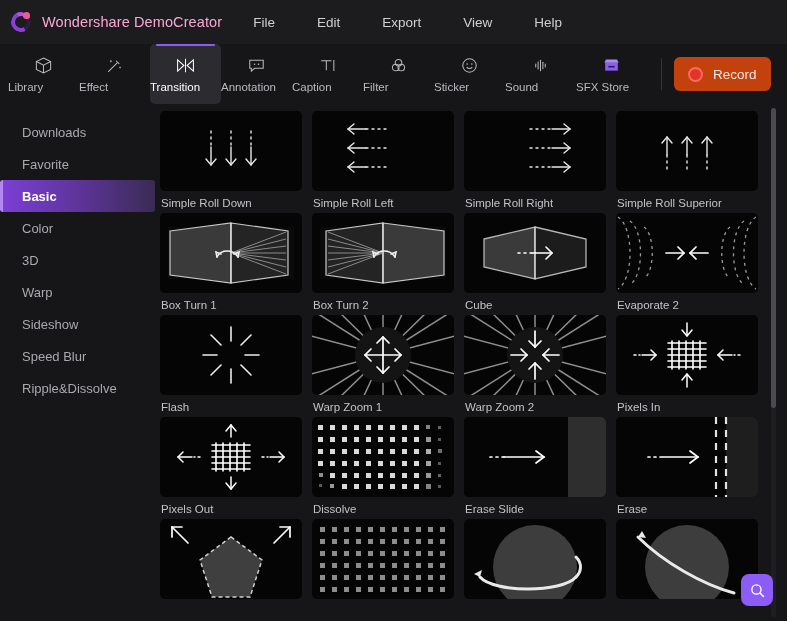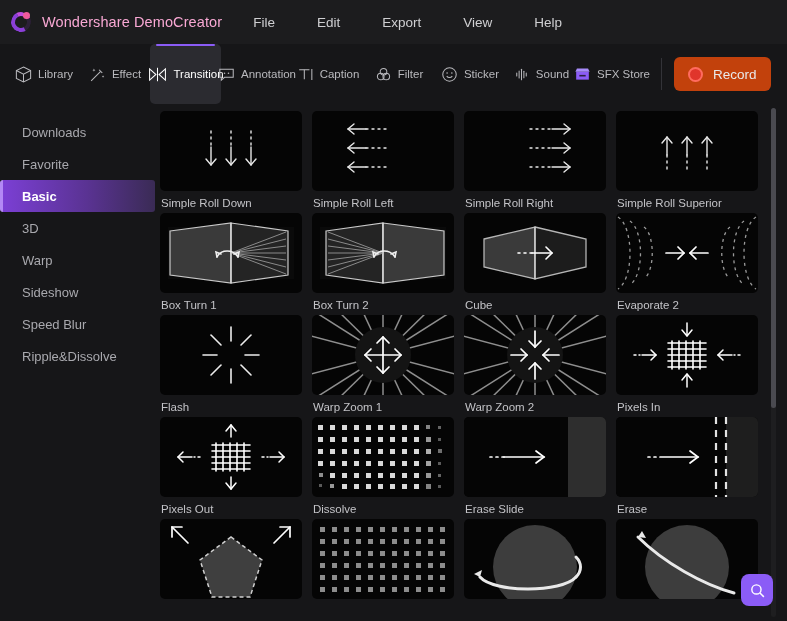--- a/index.html
+++ b/index.html
@@ -37,21 +37,21 @@
     cursor: default; white-space: nowrap;
   }
   .menu-item:last-child { margin-right: 0; }
 
   
   .toolbar {
     height: 60px; background: #161618; display: flex; align-items: stretch;
     position: relative; padding-left: 8px;
   }
   .tool {
-    width: 71px; display: flex; flex-direction: row; align-items: center;
+    width: 71px; display: flex; flex-direction: column; 
     justify-content: center; gap: 5px; cursor: default; position: relative;
     border-radius: 5px;
   }
   .tool .ico { height: 21px; display: flex; align-items: center; justify-content: center; }
   .tool .lbl { font-size: 11.5px; color: #b9b9bd; white-space: nowrap; }
   .tool.active { background: #2b2b30; }
   .tool.active .lbl { color: #ffffff; }
   .tool.active::before {
     content: ""; position: absolute; left: 6px; right: 6px; top: 0; height: 2px;
     background: #8b5cf6; border-radius: 2px;
@@ -257,20 +257,23 @@
 
     <div class="sidebar">
       <div class="side-item">
           <span>Downloads</span>
         </div>
       <div class="side-item">
           <span>Favorite</span>
         </div>
       <div class="side-item active">
           <span>Basic</span>
+        </div>
+      <div class="side-item">
+          <span>Color</span>
         </div>
       <div class="side-item">
           <span>3D</span>
         </div>
       <div class="side-item">
           <span>Warp</span>
         </div>
       <div class="side-item">
           <span>Sideshow</span>
         </div>

